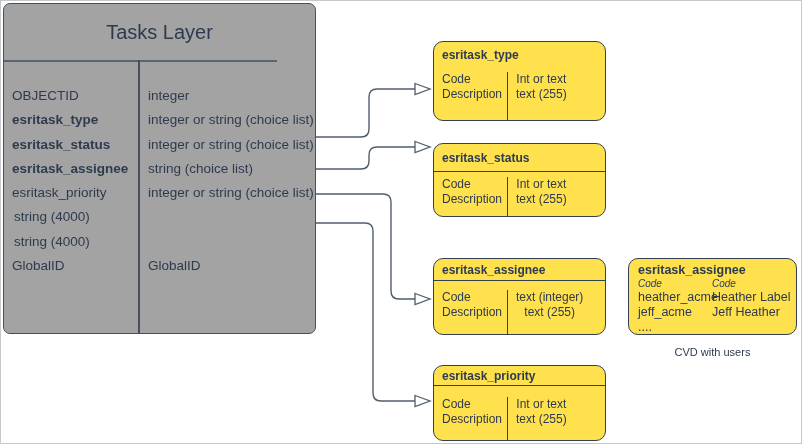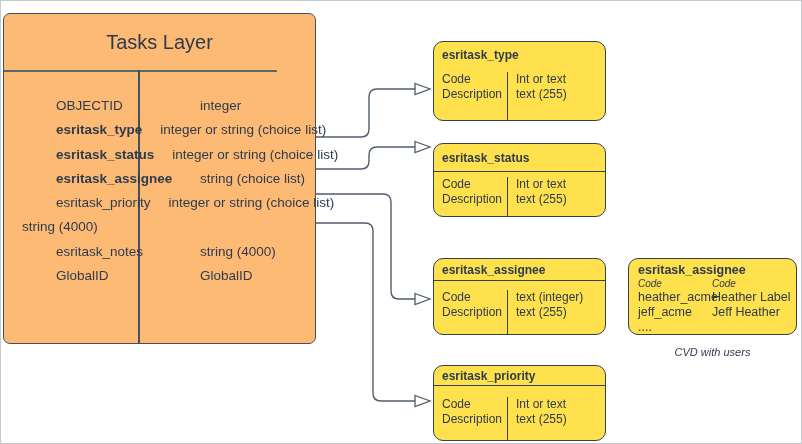--- a/index.html
+++ b/index.html
@@ -5,48 +5,48 @@
   html,body { margin:0; padding:0; background:#fff; }
   .canvas {
     position:relative; width:802px; height:444px; box-sizing:border-box;
     background:#ffffff; border:1px solid #c6c9cc; overflow:hidden;
     font-family:"Liberation Sans", sans-serif; color:#2e3b4e;
   }
   svg.wires { position:absolute; left:0; top:0; z-index:0; }
 
   
   .main-box {
-    position:absolute; left:2px; top:12px; width:313px; height:331px;
+    position:absolute; left:2px; top:2px; width:313px; height:331px;
     box-sizing:border-box; border:1.6px solid #46505c; border-radius:7px;
-    background:#fdba74; z-index:1;
+    background:#a3a3a3; z-index:1;
   }
   .main-title {
     position:absolute; top:0; left:0; right:0; height:56px;
     line-height:56px; text-align:center; font-size:20px; color:#2e3b4e;
   }
   .title-line { position:absolute; top:56px; left:0; width:273px; height:1.6px; background:#5b6570; }
   .col-line   { position:absolute; top:56px; bottom:0; left:134px; width:1.6px; background:#46505c; }
   .rows { position:absolute; top:80px; left:0; right:0; }
   .trow { display:flex; height:24.3px; line-height:24.3px; font-size:13.5px; }
-  .fname { width:134px; padding-left:8px; box-sizing:border-box; white-space:nowrap;margin-left:44px; }
-  .ftype { padding-left:18px; white-space:nowrap; }
+  .fname { width:134px; padding-left:8px; box-sizing:border-box; white-space:nowrap; }
+  .ftype { padding-left:10px; white-space:nowrap; }
   .bold { font-weight:bold; }
 
   
   .lookup {
     position:absolute; width:173px; box-sizing:border-box; z-index:1;
     background:#ffe04d; border:1.6px solid #33404f; border-radius:10px;
     display:flex; flex-direction:column; font-size:12px; color:#2e3b4e;
   }
   .ltitle { font-weight:bold; padding-left:8px; box-sizing:border-box; white-space:nowrap; }
   .ltitle.divided { border-bottom:1.6px solid #33404f; }
   .lbody { flex:1; display:flex; }
   .lcol { line-height:15px; white-space:nowrap; }
   .lcol-left { width:74px; padding-left:8px; box-sizing:border-box; border-right:1.4px solid #33404f; }
-  .lcol-right { padding-left:8px; }
+  .lcol-right { padding-left:8px;text-align:center; }
 
   .b-type    { left:432px; top:40px;  height:80px; }
   .b-type   .ltitle { padding-top:6px; height:21px; }
   .b-type   .lbody  { padding-top:9px; }
   .b-status  { left:432px; top:142px; height:74px; }
   .b-status .ltitle { padding-top:7px; height:28px; }
   .b-status .lbody  { padding-top:5px; }
   .b-assignee{ left:432px; top:257px; height:77px; }
   .b-assignee .ltitle { padding-top:4px; height:22px; }
   .b-assignee .lbody  { padding-top:9px; }
@@ -60,21 +60,21 @@
     box-sizing:border-box; z-index:1; background:#ffe04d;
     border:1.6px solid #33404f; border-radius:10px;
     padding:5px 0 0 9px; color:#2e3b4e; overflow:hidden;
   }
   .cvd-title { font-weight:bold; font-size:12.5px; line-height:13px; }
   .cvd-hrow { display:flex; font-size:10px; font-style:italic; line-height:13px; }
   .cvd-row  { display:flex; font-size:12.5px; line-height:15px; white-space:nowrap; }
   .cvd-c1 { width:74px; flex:0 0 74px; }
   .cvd-caption {
     position:absolute; left:627px; top:345px; width:169px; z-index:1;
-    text-align:center; font-style:italic; font-size:11px; color:#2e3b4e;
+    text-align:center; font-size:11px; color:#2e3b4e;
   }
 </style>
 </head>
 <body>
 
 <div class="canvas">
 
   <svg class="wires" width="802" height="444" viewBox="0 0 802 444">
     <g fill="none" stroke="#515e6b" stroke-width="1.4">
       <path d="M315 136 H360 Q368 136 368 128 V96 Q368 88 376 88 H414"></path>
@@ -112,21 +112,20 @@
           <span class="ftype">string (choice list)</span>
         </div>
       <div class="trow">
           <span class="fname">esritask_priority</span>
           <span class="ftype">integer or string (choice list)</span>
         </div>
       <div class="trow">
           <span class="ftype">string (4000)</span>
         </div>
       <div class="trow">
-          <span class="fname">esritask_notes</span>
           <span class="ftype">string (4000)</span>
         </div>
       <div class="trow">
           <span class="fname">GlobalID</span>
           <span class="ftype">GlobalID</span>
         </div>
     </div>
   </div>
 
   <div class="lookup b-type">

